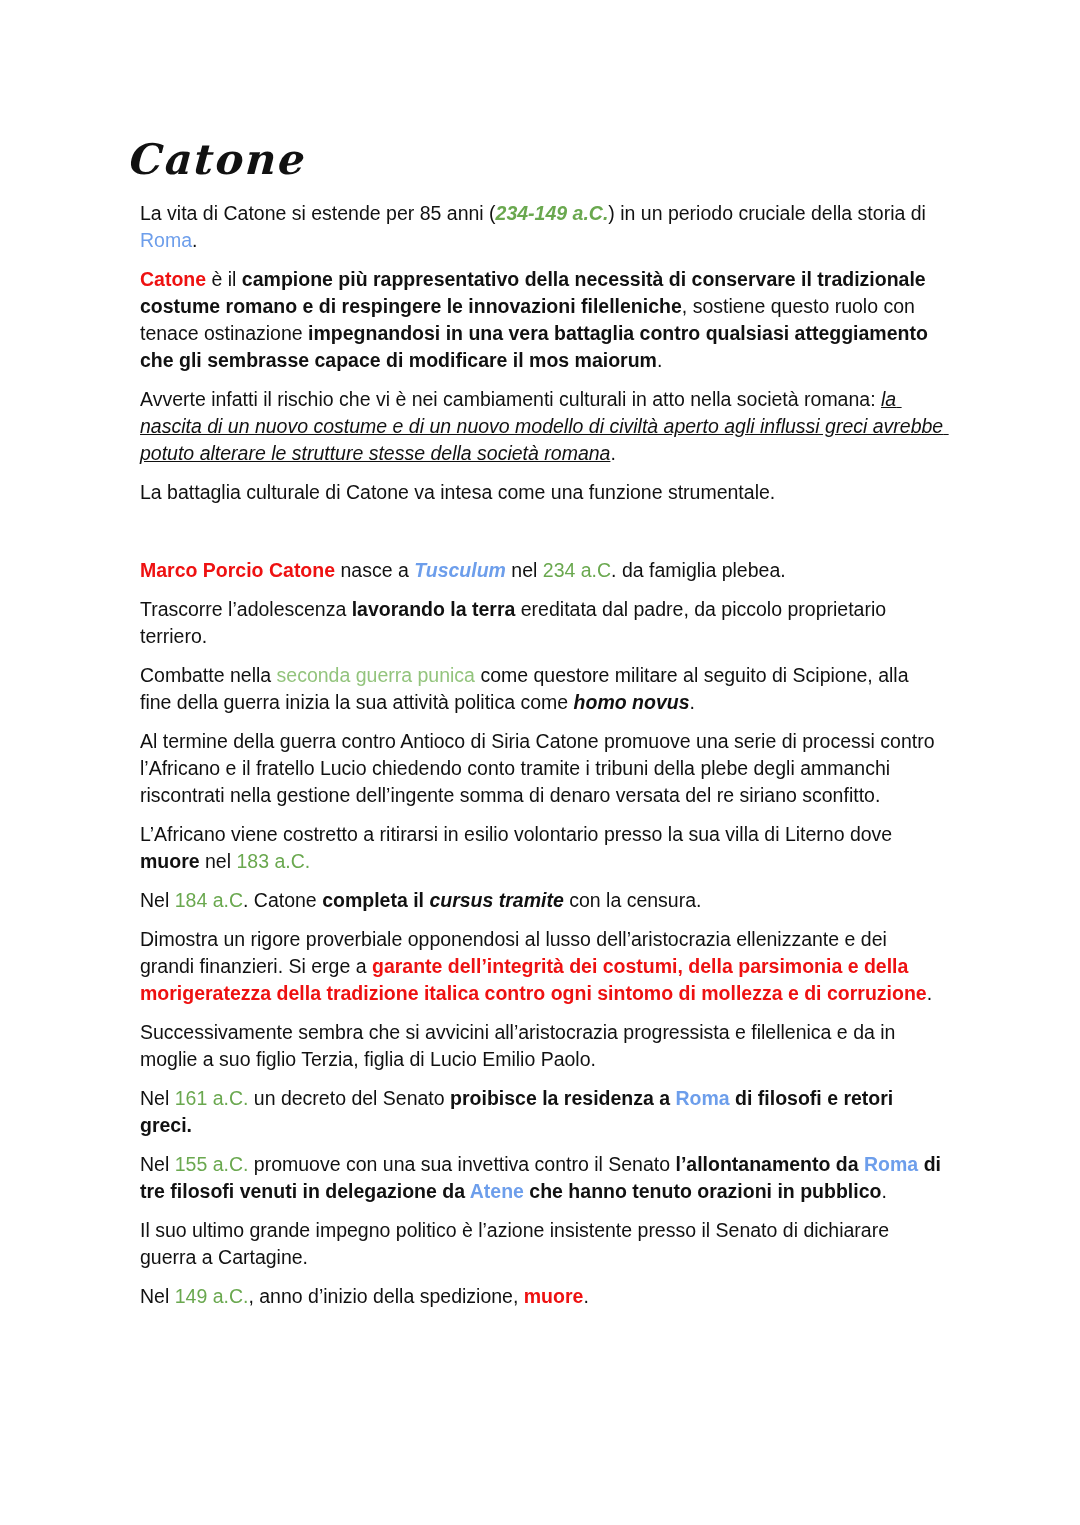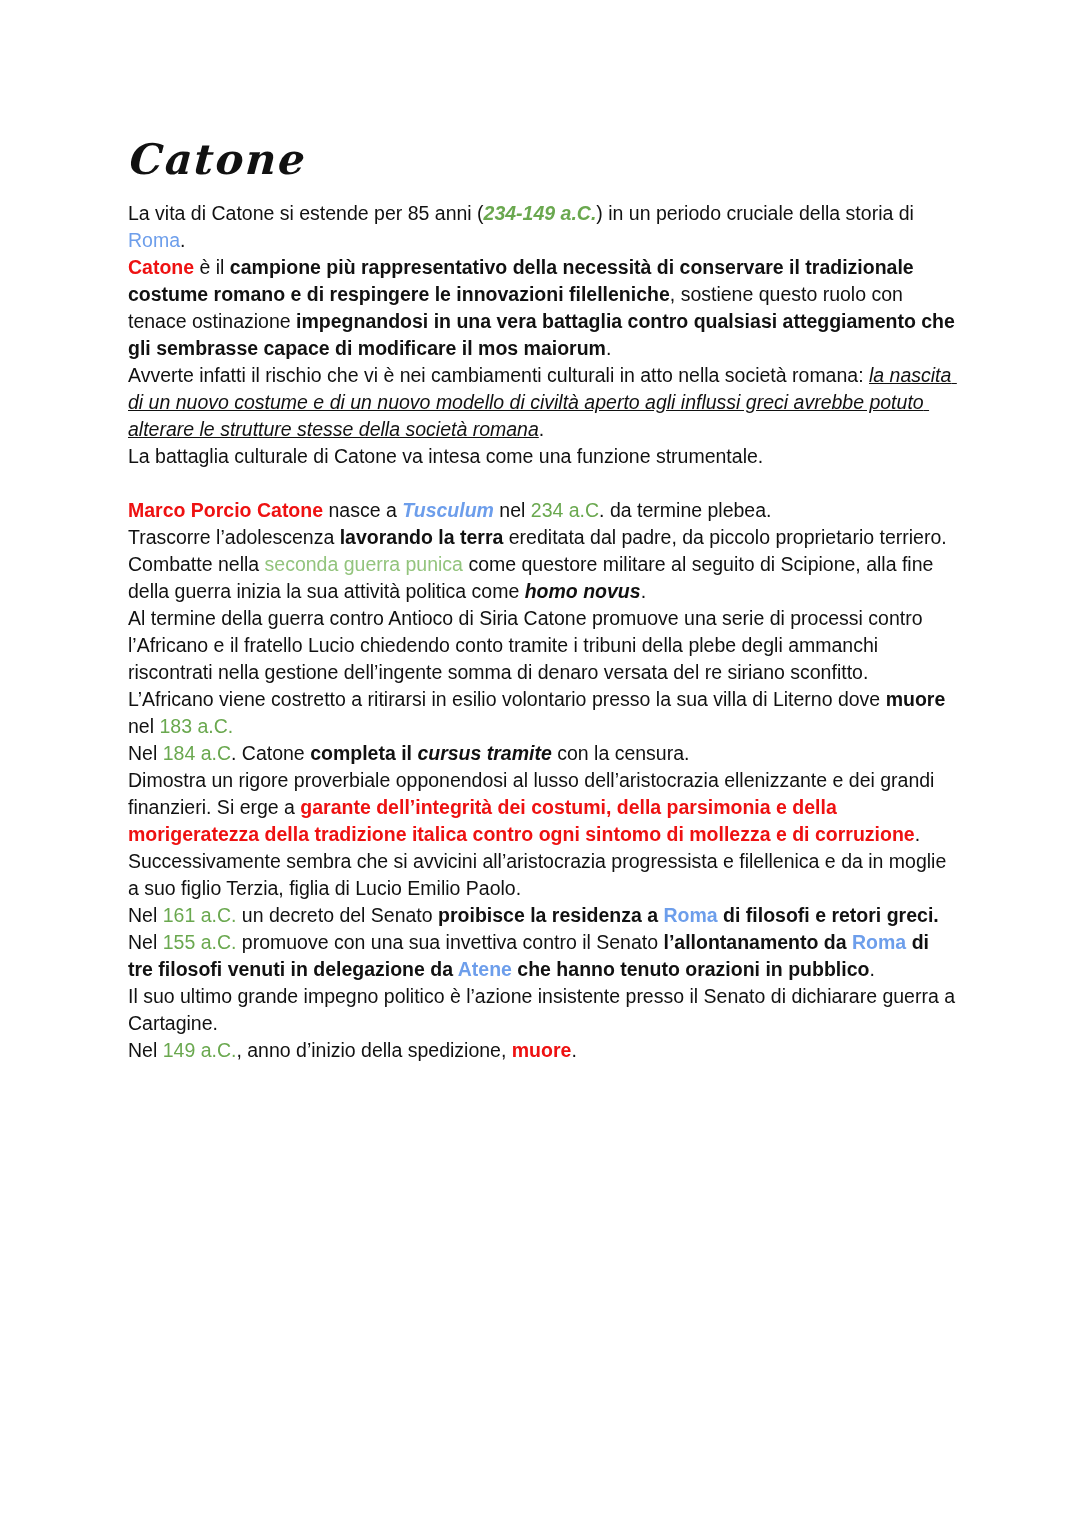--- a/index.html
+++ b/index.html
@@ -28,21 +28,21 @@
     transform: skewX(-4deg);
     transform-origin: left bottom;
   }
   .doc-body {
     width: 828px;
     font-family: "Liberation Sans", "DejaVu Sans", sans-serif;
     font-size: 19.5px;
     line-height: 27px;
     color: var(--text, #111111);
   }
-  .para { margin: 0; }
+  .para { margin: 12px; }
   .para.blank { height: 27px; }
   .run { white-space: pre-wrap; }
   .b  { font-weight: 700; }
   .i  { font-style: italic; }
   .u  { text-decoration: underline; }
   .red        { color: var(--red, #ee1111); }
   .green      { color: var(--green, #6aa84f); }
   .lightgreen { color: var(--lightgreen, #93c47d); }
   .blue       { color: var(--blue, #6d9eeb); }
 </style>
@@ -50,21 +50,21 @@
 <body>
 
 <div class="page">
   <h1 class="title">Catone</h1>
   <div class="doc-body" id="doc-body">
       <p class="para"><span class="run">La vita di Catone si estende per 85 anni (</span><span class="run green b i">234-149 a.C.</span><span class="run">) in un periodo cruciale della storia di </span><span class="run blue">Roma</span><span class="run">.</span></p>
       <p class="para"><span class="run red b">Catone</span><span class="run"> è il </span><span class="run b">campione più rappresentativo della necessità di conservare il tradizionale costume romano e di respingere le innovazioni filelleniche</span><span class="run">, sostiene questo ruolo con tenace ostinazione </span><span class="run b">impegnandosi in una vera battaglia contro qualsiasi atteggiamento che gli sembrasse capace di modificare il mos maiorum</span><span class="run">.</span></p>
       <p class="para"><span class="run">Avverte infatti il rischio che vi è nei cambiamenti culturali in atto nella società romana: </span><span class="run i u">la nascita di un nuovo costume e di un nuovo modello di civiltà aperto agli influssi greci avrebbe potuto alterare le strutture stesse della società romana</span><span class="run">.</span></p>
       <p class="para"><span class="run">La battaglia culturale di Catone va intesa come una funzione strumentale.</span></p>
       <p class="para blank"></p>
-      <p class="para"><span class="run red b">Marco Porcio Catone</span><span class="run"> nasce a </span><span class="run blue b i">Tusculum</span><span class="run"> nel </span><span class="run green">234 a.C</span><span class="run">. da termine plebea.</span></p>
+      <p class="para"><span class="run red b">Marco Porcio Catone</span><span class="run"> nasce a </span><span class="run blue b i">Tusculum</span><span class="run"> nel </span><span class="run green">234 a.C</span><span class="run">. da famiglia plebea.</span></p>
       <p class="para"><span class="run">Trascorre l’adolescenza </span><span class="run b">lavorando la terra</span><span class="run"> ereditata dal padre, da piccolo proprietario terriero.</span></p>
       <p class="para"><span class="run">Combatte nella </span><span class="run lightgreen">seconda guerra punica</span><span class="run"> come questore militare al seguito di Scipione, alla fine della guerra inizia la sua attività politica come </span><span class="run b i">homo novus</span><span class="run">.</span></p>
       <p class="para"><span class="run">Al termine della guerra contro Antioco di Siria Catone promuove una serie di processi contro l’Africano e il fratello Lucio chiedendo conto tramite i tribuni della plebe degli ammanchi riscontrati nella gestione dell’ingente somma di denaro versata del re siriano sconfitto.</span></p>
       <p class="para"><span class="run">L’Africano viene costretto a ritirarsi in esilio volontario presso la sua villa di Literno dove </span><span class="run b">muore</span><span class="run"> nel </span><span class="run green">183 a.C.</span></p>
       <p class="para"><span class="run">Nel </span><span class="run green">184 a.C</span><span class="run">. Catone </span><span class="run b">completa il </span><span class="run b i">cursus tramite</span><span class="run"> con la censura.</span></p>
       <p class="para"><span class="run">Dimostra un rigore proverbiale opponendosi al lusso dell’aristocrazia ellenizzante e dei grandi finanzieri. Si erge a </span><span class="run red b">garante dell’integrità dei costumi, della parsimonia e della morigeratezza della tradizione italica contro ogni sintomo di mollezza e di corruzione</span><span class="run">.</span></p>
       <p class="para"><span class="run">Successivamente sembra che si avvicini all’aristocrazia progressista e filellenica e da in moglie a suo figlio Terzia, figlia di Lucio Emilio Paolo.</span></p>
       <p class="para"><span class="run">Nel </span><span class="run green">161 a.C.</span><span class="run"> un decreto del Senato </span><span class="run b">proibisce la residenza a </span><span class="run blue b">Roma</span><span class="run b"> di filosofi e retori greci.</span></p>
       <p class="para"><span class="run">Nel </span><span class="run green">155 a.C.</span><span class="run"> promuove con una sua invettiva contro il Senato </span><span class="run b">l’allontanamento da </span><span class="run blue b">Roma</span><span class="run b"> di tre filosofi venuti in delegazione da </span><span class="run blue b">Atene</span><span class="run b"> che hanno tenuto orazioni in pubblico</span><span class="run">.</span></p>
       <p class="para"><span class="run">Il suo ultimo grande impegno politico è l’azione insistente presso il Senato di dichiarare guerra a Cartagine.</span></p>

